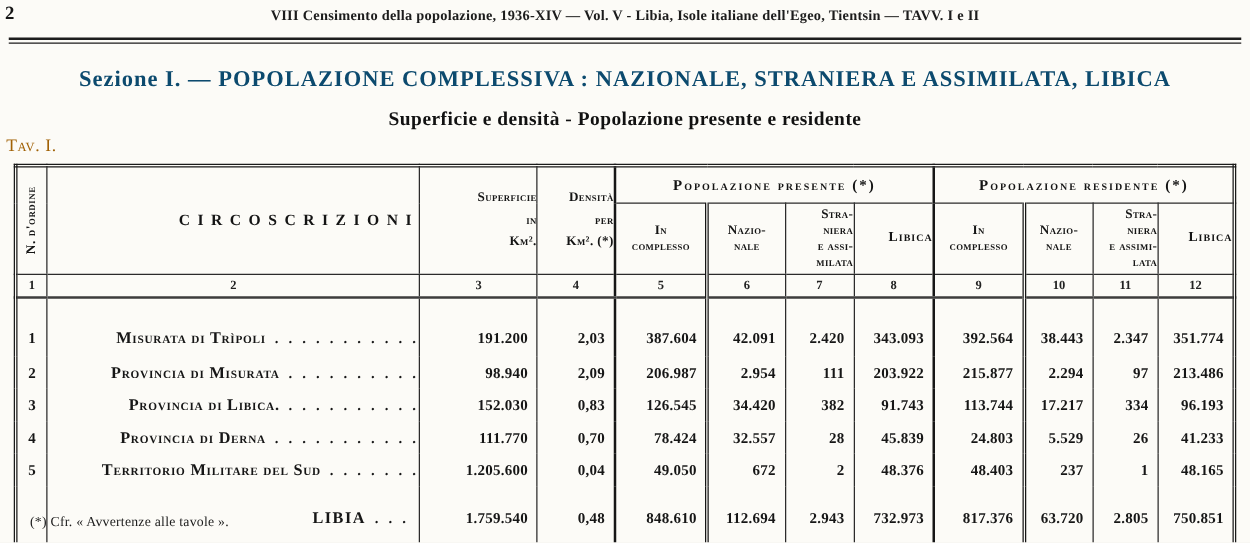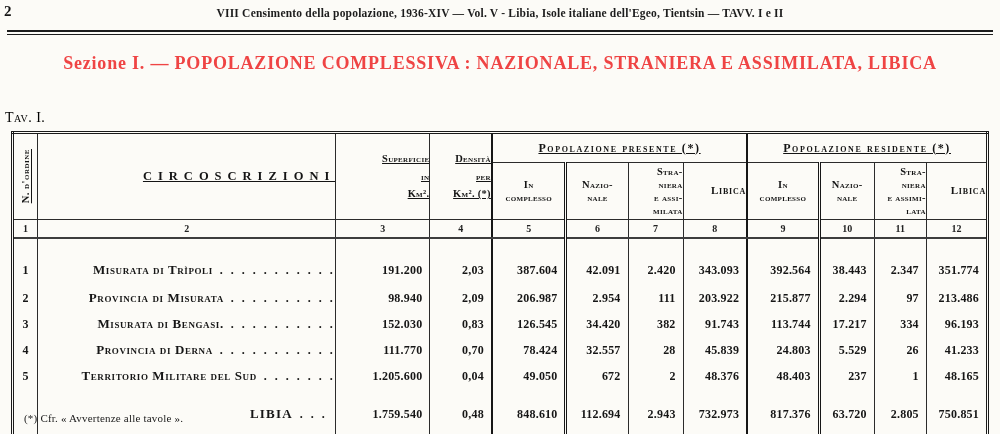--- a/index.html
+++ b/index.html
@@ -25,47 +25,47 @@
     letter-spacing:.2px;color:#1c1c1c;white-space:nowrap;
   }
   .head-rule{
     position:absolute;left:7px;right:7px;top:30px;height:2px;
     border-top:2px solid #1d1d1d;border-bottom:1px solid #1d1d1d;
   }
   
   .section-title{
     position:absolute;left:0;right:0;top:53px;
     text-align:center;font-weight:bold;font-size:18px;
-    letter-spacing:.8px;color:#ef4444;white-space:nowrap;
+    letter-spacing:.8px;color:#0c4a6e;white-space:nowrap;
   }
   .subtitle{
     position:absolute;left:0;right:0;top:87px;
     text-align:center;font-weight:bold;font-size:15.5px;
     letter-spacing:.4px;color:#111;
   }
   .tav-label{
     position:absolute;left:5px;top:110px;
-    font-variant:small-caps;font-size:14px;letter-spacing:.5px;color:#000000;
+    font-variant:small-caps;font-size:14px;letter-spacing:.5px;color:#a16207;
   }
   
   table.census{
     position:absolute;left:11px;top:131px;width:978px;
     border-collapse:collapse;table-layout:fixed;
     border-left:3px double #1a1a1a;border-right:3px double #1a1a1a;
     border-top:3px double #1a1a1a;
     font-weight:bold;
   }
   th,td{padding:0;margin:0;overflow:hidden;}
   
   .v1{border-left:1px solid #2b2b2b;text-align:right;}
   .v2{border-left:2px solid #161616;}
   .vd{border-left:3px double #161616;}
   
   thead th{font-weight:bold;vertical-align:middle;text-align:center;color:#141414;}
-  .hrow1 th{height:28px;border-bottom:1px solid #2b2b2b;text-decoration:underline;}
+  .hrow1 th{height:28px;border-bottom:1px solid #2b2b2b;}
   th.tallhead{border-bottom:1px solid #2b2b2b;}
   .group-head{font-size:12px;letter-spacing:1.6px;font-variant:small-caps;}
   .hrow2 th{height:56px;border-bottom:1px solid #2b2b2b;}
   .subhead{font-variant:small-caps;font-size:10.5px;line-height:1.25;letter-spacing:.3px;}
   .h34 .hl{line-height:1.7;}
   .subhead .hl{display:block;}
   .vert{
     writing-mode:vertical-rl;transform:rotate(180deg);
     font-variant:small-caps;font-size:10.5px;letter-spacing:.5px;
     white-space:nowrap;margin:0 auto;
@@ -97,20 +97,21 @@
 <div class="page">
 
   <span class="pageno">2</span>
   <div class="running-head">VIII Censimento della popolazione, 1936-XIV — Vol. V - Libia, Isole italiane dell'Egeo, Tientsin — TAVV. I e II</div>
   <div class="head-rule"></div>
 
   <div class="section-title">
     <span>Sezione I.</span>
     <span>— POPOLAZIONE COMPLESSIVA : NAZIONALE, STRANIERA E ASSIMILATA, LIBICA</span>
   </div>
+  <div class="subtitle">Superficie e densità - Popolazione presente e residente</div>
   <div class="tav-label">Tav. I.</div>
 
   <table class="census">
     <colgroup>
       <col style="width:25px">
         <col style="width:298px">
         <col style="width:94px">
         <col style="width:62px">
       <col style="width:74px">
         <col style="width:62px">
@@ -211,21 +212,21 @@
         <td class="vd val">2.954</td>
         <td class="v1 val">111</td>
         <td class="v1 val">203.922</td>
         <td class="v2 val">215.877</td>
         <td class="vd val">2.294</td>
         <td class="v1 val">97</td>
         <td class="v1 val">213.486</td>
       </tr>
       <tr>
         <td class="ordn">3</td>
-        <td class="v1 namec"><span class="rname">Misurata di Bengasi.</span><span class="leader">. . . . . . . . . .</span></td>
+        <td class="v1 namec"><span class="rname">Provincia di Libica.</span><span class="leader">. . . . . . . . . .</span></td>
         <td class="v1 val">152.030</td>
         <td class="v1 val">0,83</td>
         <td class="v2 val">126.545</td>
         <td class="vd val">34.420</td>
         <td class="v1 val">382</td>
         <td class="v1 val">91.743</td>
         <td class="v2 val">113.744</td>
         <td class="vd val">17.217</td>
         <td class="v1 val">334</td>
         <td class="v1 val">96.193</td>

